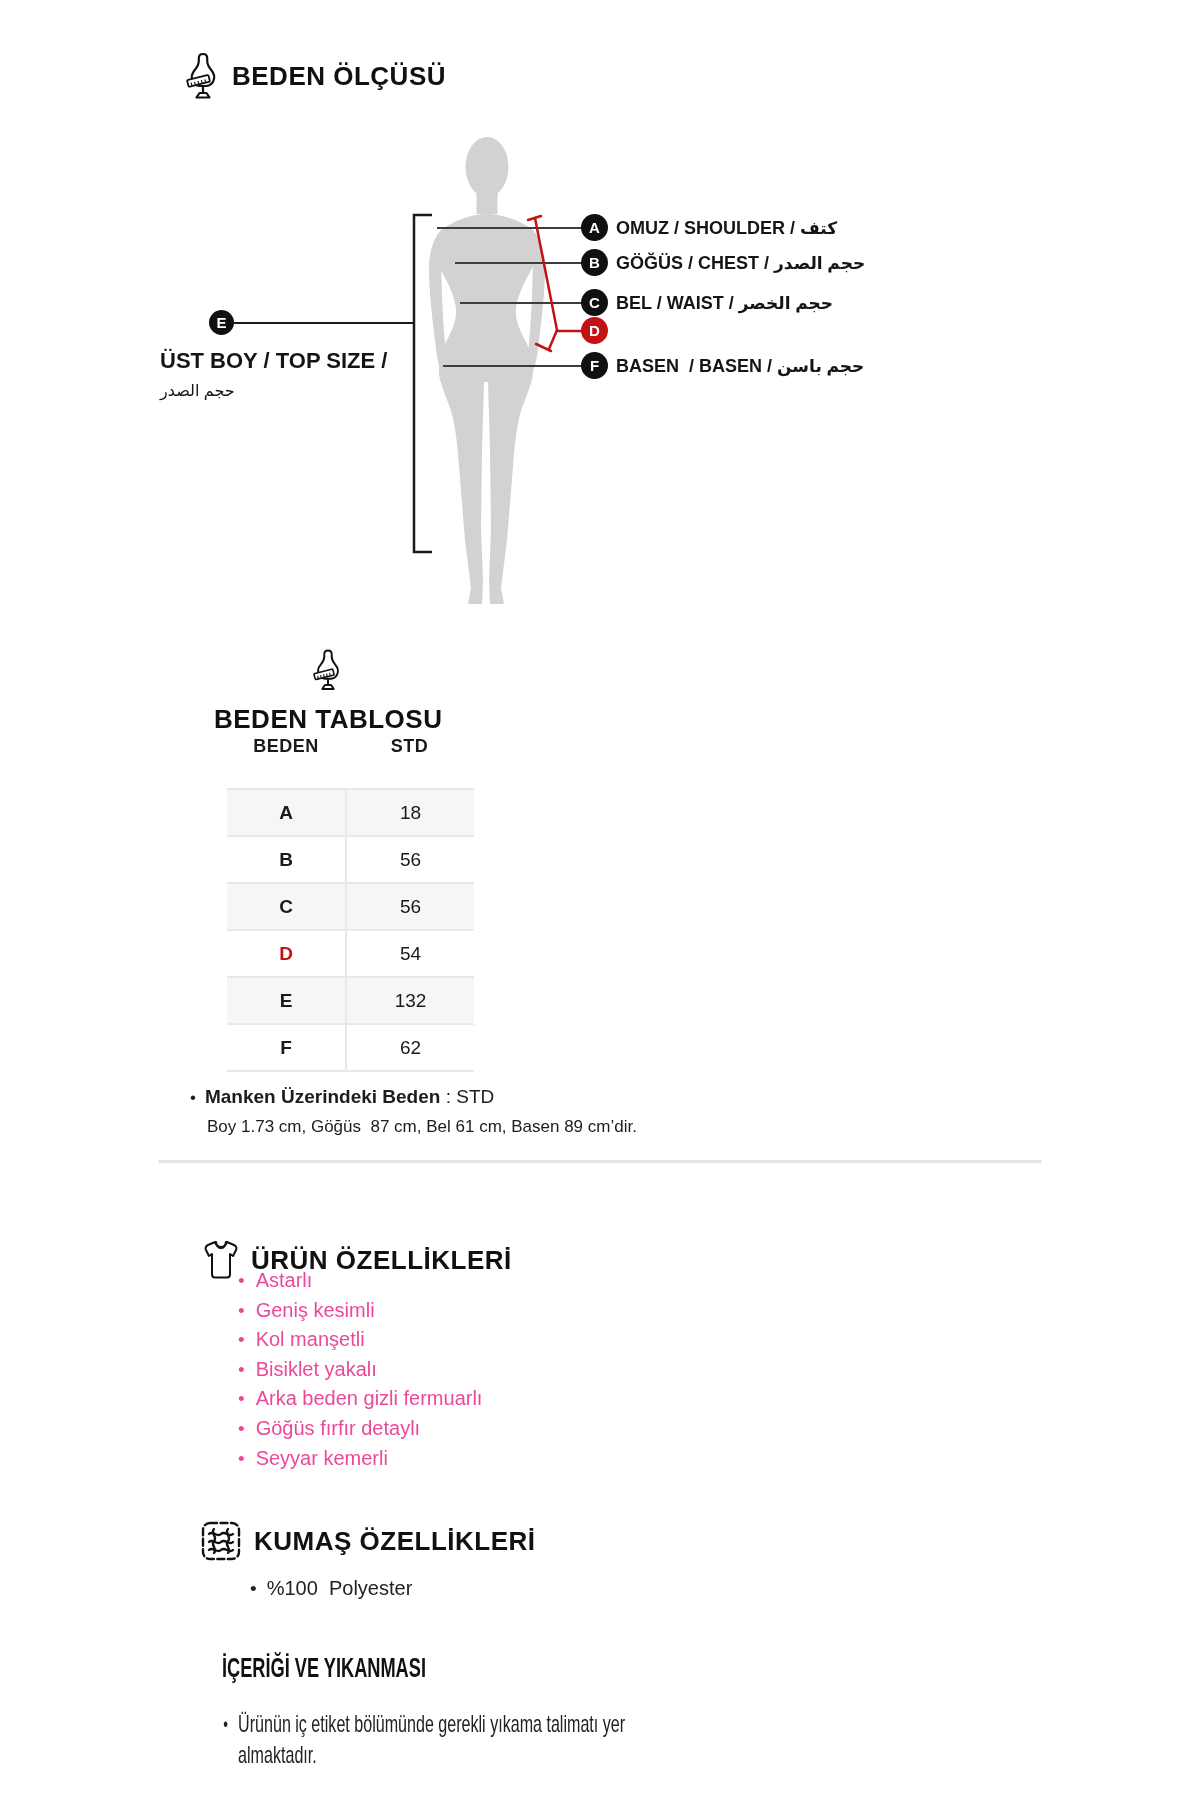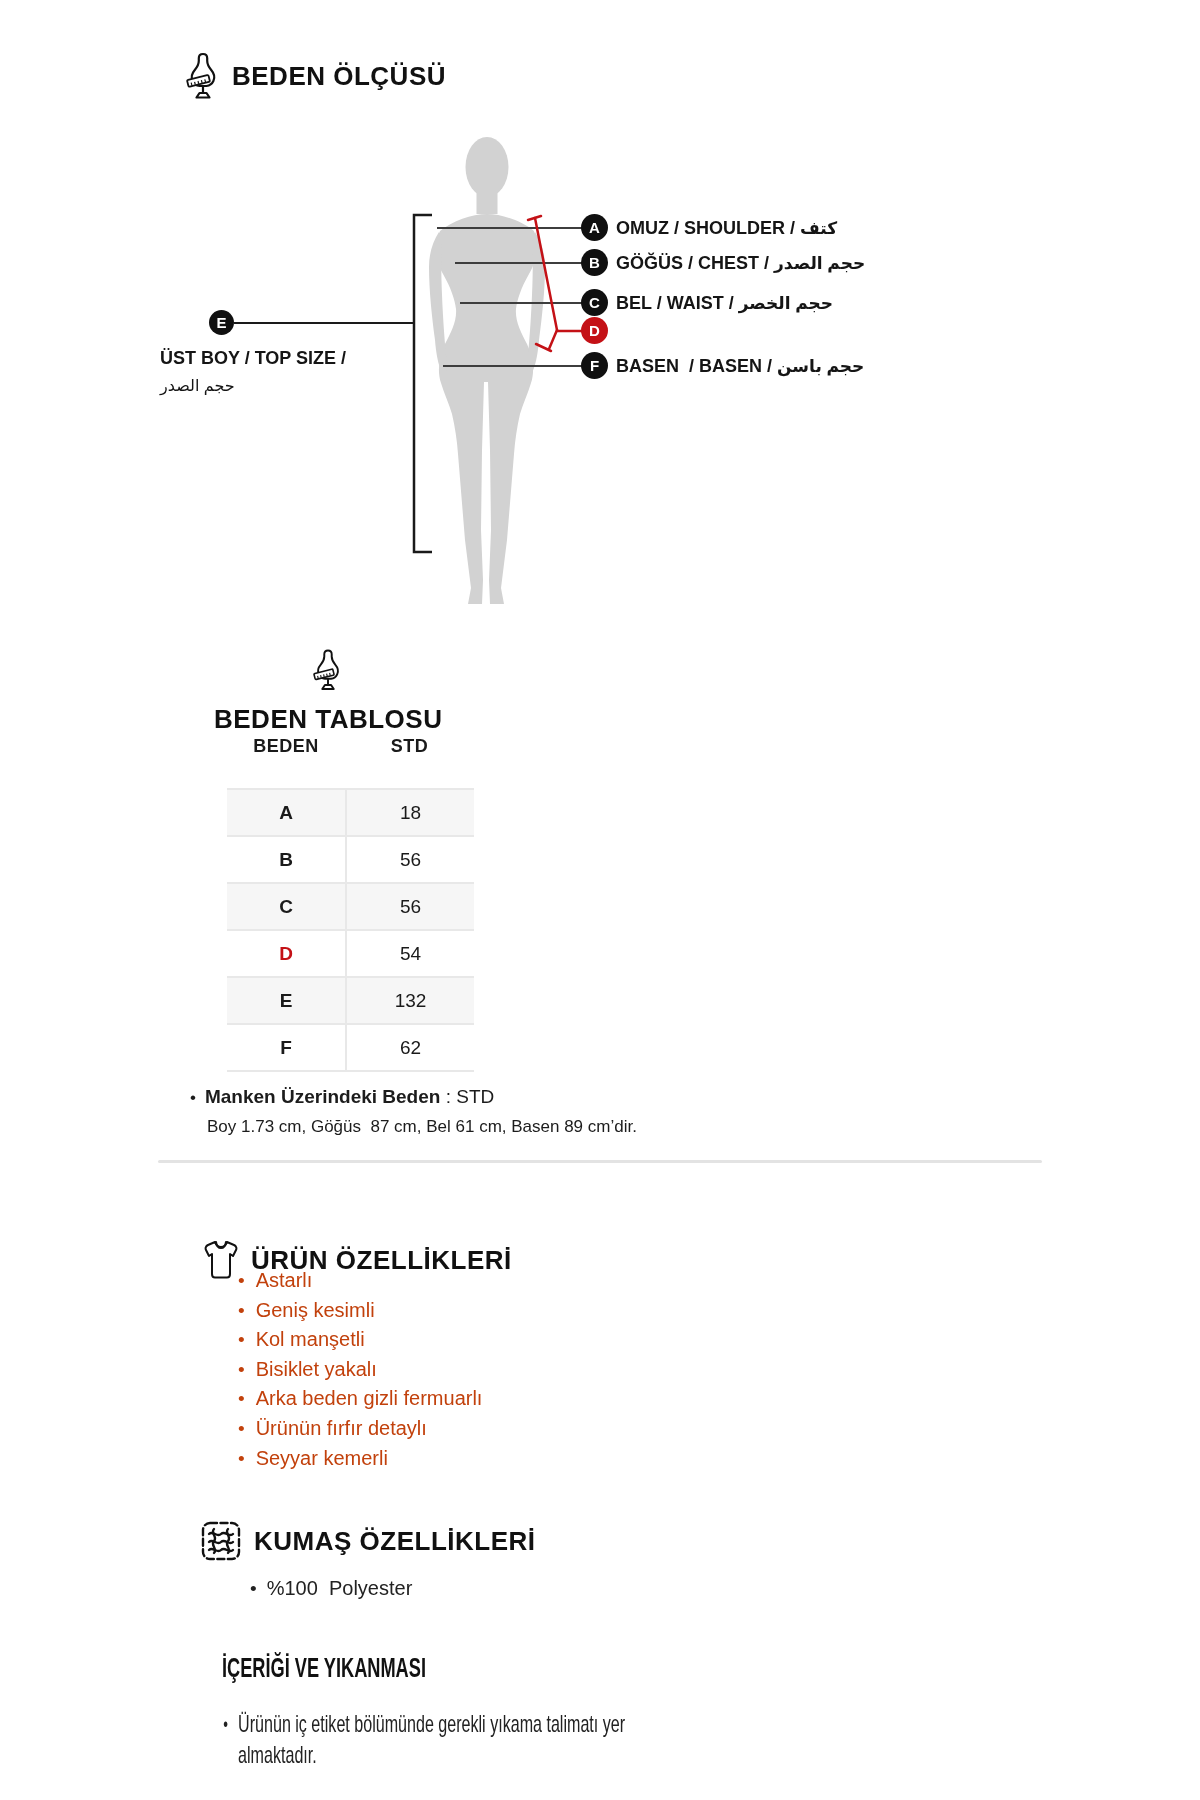--- a/index.html
+++ b/index.html
@@ -13,21 +13,21 @@
 
   
   .diagram{position:absolute;left:130px;top:110px;width:950px;height:500px;}
   .diagram svg{position:absolute;left:0;top:0;}
   .tag{position:absolute;width:27px;height:27px;border-radius:50%;background:#101010;color:#fff;
        display:flex;align-items:center;justify-content:center;font-size:15px;font-weight:700;}
   .tag.red{background:#c41116;}
   .dlabel{position:absolute;left:486px;height:24px;line-height:24px;font-size:18px;font-weight:700;white-space:pre;color:#151515;}
   .dlabel .ar{font-size:17px;}
   .elabel{position:absolute;left:30px;top:238px;width:230px;}
-  .elabel .l1{font-size:18px;font-weight:700;white-space:pre;color:#151515;}
+  .elabel .l1{font-size:22px;font-weight:700;white-space:pre;color:#151515;}
   .elabel .l2{font-size:16px;margin-top:7px;color:#151515;}
 
   
   .size-table{position:absolute;left:227px;top:736px;width:247px;}
   .size-table .thead{display:flex;height:24px;margin-bottom:28px;}
   .size-table .thead .c1{width:118px;text-align:center;font-size:18px;font-weight:700;letter-spacing:.5px;}
   .size-table .thead .c2{flex:1;text-align:center;font-size:18px;font-weight:700;letter-spacing:.5px;}
   .trow{display:flex;height:45px;border-top:2px solid #e8e8e8;background:#fff;}
   .trow:last-child{border-bottom:2px solid #e8e8e8;}
   .trow.alt{background:#f6f6f6;}
@@ -39,21 +39,21 @@
   .note{position:absolute;left:190px;top:1086px;font-size:19px;color:#1c1c1c;}
   .note .row1{display:flex;align-items:baseline;white-space:pre;}
   .note .bullet{margin-right:9px;font-size:17px;}
   .note .b{font-weight:700;}
   .note .row2{margin-left:17px;margin-top:9px;font-size:17px;white-space:pre;}
 
   .divider{position:absolute;left:158px;top:1160px;width:884px;height:3px;background:#e3e3e3;border-radius:2px;}
 
   
   .feat-list{position:absolute;left:238px;top:1266px;margin:0;padding:0;list-style:none;}
-  .feat-list li{font-size:20px;line-height:29.6px;color:#c2410c;}
+  .feat-list li{font-size:20px;line-height:29.6px;color:#ec4899;}
   .feat-list li::before{content:"•";margin-right:11px;font-size:19px;}
   .fab-list{position:absolute;left:250px;top:1574px;margin:0;padding:0;list-style:none;}
   .fab-list li{font-size:20px;line-height:28px;color:#222;white-space:pre;}
   .fab-list li::before{content:"•";margin-right:10px;font-size:19px;}
 
   
   .care-title{position:absolute;left:222px;top:1652px;font-size:28px;font-weight:700;color:#111;
               transform:scaleX(.65);transform-origin:left center;white-space:pre;}
   .care-body{position:absolute;left:222px;top:1708px;width:660px;font-size:24px;line-height:31px;color:#222;
              transform:scaleX(.67);transform-origin:left top;}
@@ -237,21 +237,21 @@
     </span>
     <span class="sec-title">ÜRÜN ÖZELLİKLERİ</span>
   </div>
 
   <ul class="feat-list">
     <li>Astarlı</li>
     <li>Geniş kesimli</li>
     <li>Kol manşetli</li>
     <li>Bisiklet yakalı</li>
     <li>Arka beden gizli fermuarlı</li>
-    <li>Ürünün fırfır detaylı</li>
+    <li>Göğüs fırfır detaylı</li>
     <li>Seyyar kemerli</li>
   </ul>
 
   <div class="sec-header" style="left:200px;top:1520px;">
     <span>
       <svg width="42" height="42" viewBox="0 0 42 42">
         <g fill="none" stroke="#111" stroke-width="2.4" stroke-linecap="round">
           <rect x="3" y="3" width="36" height="36" rx="7" stroke-dasharray="7 3.5"></rect>
           <path d="M9,14 C13,10 17,18 21,14 C25,10 29,18 33,14"></path>
           <path d="M9,22 C13,18 17,26 21,22 C25,18 29,26 33,22"></path>

